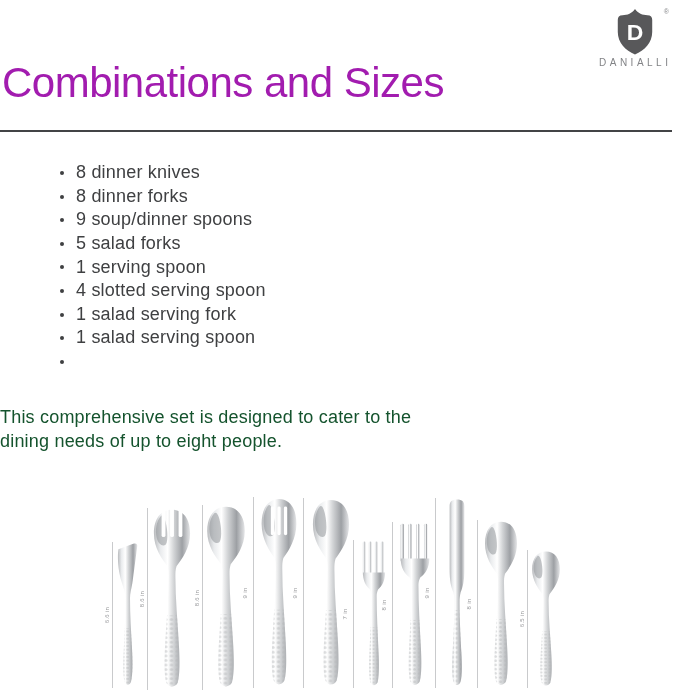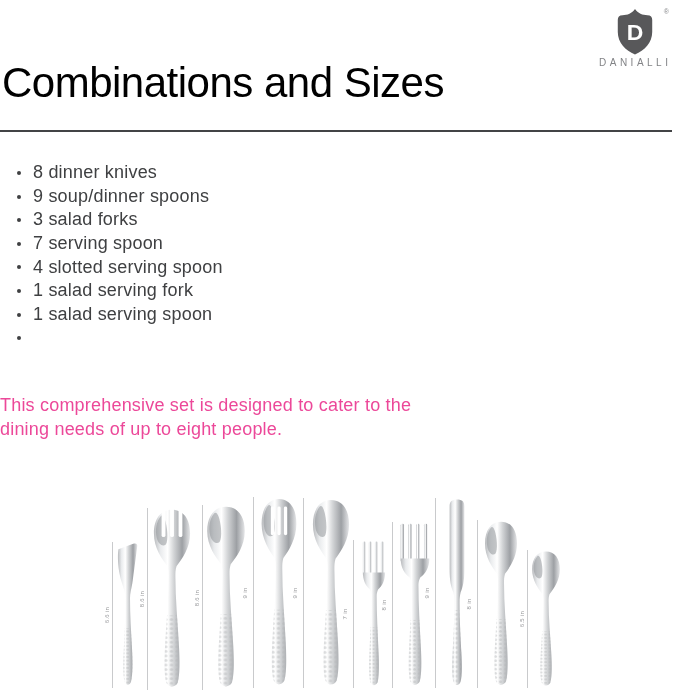--- a/index.html
+++ b/index.html
@@ -8,32 +8,32 @@
 
   
   .logo{position:absolute;top:8px;right:8px;width:72px;height:60px;}
   .logo-shield{position:absolute;top:1px;left:50%;transform:translateX(-50%);}
   .logo-reg{position:absolute;top:0;right:2px;font-size:7px;color:#8a8b8e;}
   .logo-word{position:absolute;bottom:0;left:0;right:0;text-align:center;
              font-size:10px;letter-spacing:3.5px;color:#828386;white-space:nowrap;margin-top:8px;}
 
   
   .title{position:absolute;left:2px;top:60px;font-size:42px;line-height:46px;
-         letter-spacing:-0.5px;color:#000000;font-weight:400;}
+         letter-spacing:-0.5px;color:#a21caf;font-weight:400;}
   .rule{position:absolute;left:0;top:130px;width:672px;height:2px;background:#434446;}
 
   
   .contents{position:absolute;left:0;top:161px;margin:0;padding:0;list-style:none;}
   .contents li{position:relative;height:23.6px;padding-left:33px;display:flex;
-               align-items:center;font-size:18px;letter-spacing:0.2px;color:#3f4042;}
+               align-items:center;font-size:18px;letter-spacing:0.2px;color:#3f4042;margin-left:43px;}
   .li-dot{position:absolute;left:17px;top:10px;width:4px;height:4px;border-radius:50%;
           background:#3f4042;}
 
-  .description{position:absolute;left:0;top:394px;width:416px;font-size:18px;
-               line-height:23.5px;letter-spacing:0.2px;color:#ec4899;}
+  .description{position:absolute;left:0;top:406px;width:416px;font-size:18px;
+               line-height:23.5px;letter-spacing:0.2px;color:#14532d;}
 
   
   .lineup{position:absolute;left:0;top:0;width:679px;height:691px;pointer-events:none;}
   .measure{position:absolute;width:1px;background:#c9cacc;}
   .size-label{position:absolute;left:-13px;top:50%;
               transform:translateY(-50%) rotate(-90deg);
               font-size:6px;color:#97989b;letter-spacing:0.3px;white-space:nowrap;}
   .utensil{position:absolute;}
 </style>
 </head>
@@ -71,29 +71,33 @@
   <div class="title">Combinations and Sizes</div>
   <div class="rule"></div>
 
   <ul class="contents">
       <li>
         <span class="li-dot"></span>
         <span>8 dinner knives</span>
       </li>
       <li>
         <span class="li-dot"></span>
+        <span>8 dinner forks</span>
+      </li>
+      <li>
+        <span class="li-dot"></span>
         <span>9 soup/dinner spoons</span>
       </li>
       <li>
         <span class="li-dot"></span>
-        <span>3 salad forks</span>
-      </li>
-      <li>
-        <span class="li-dot"></span>
-        <span>7 serving spoon</span>
+        <span>5 salad forks</span>
+      </li>
+      <li>
+        <span class="li-dot"></span>
+        <span>1 serving spoon</span>
       </li>
       <li>
         <span class="li-dot"></span>
         <span>4 slotted serving spoon</span>
       </li>
       <li>
         <span class="li-dot"></span>
         <span>1 salad serving fork</span>
       </li>
       <li>

